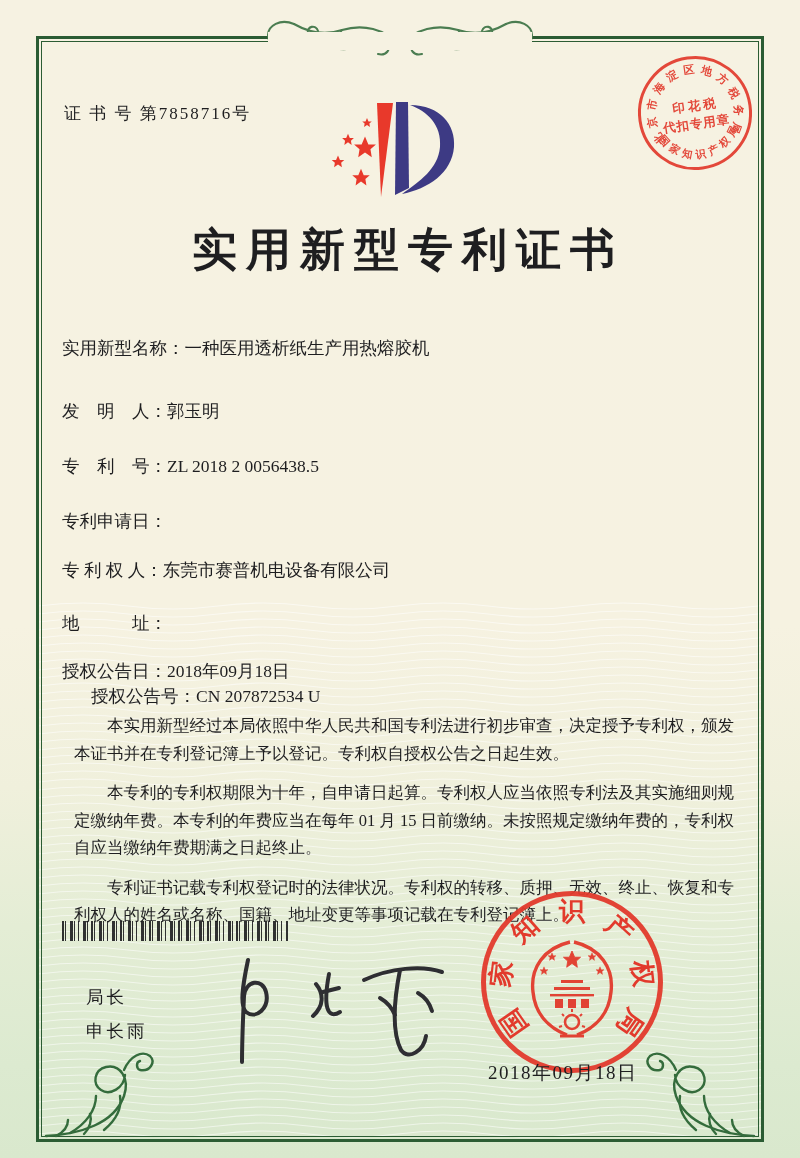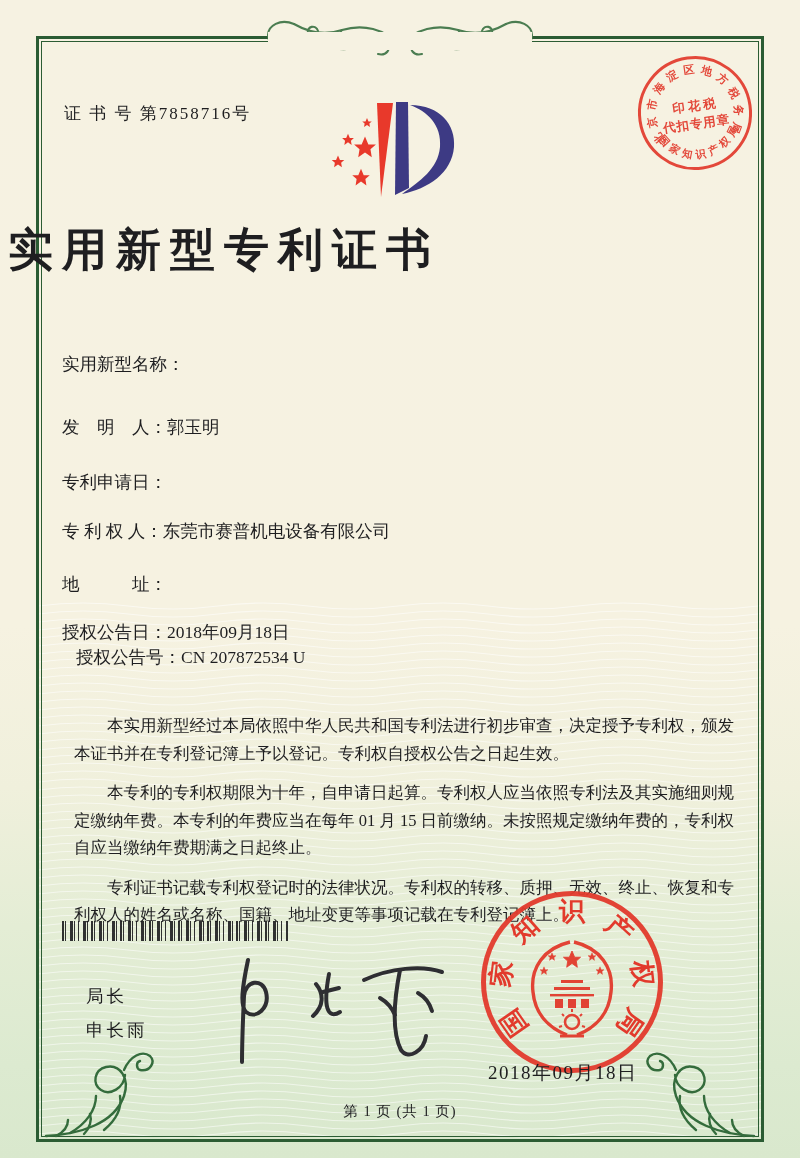--- a/index.html
+++ b/index.html
@@ -11,32 +11,32 @@
   .waves-wrap{position:absolute;left:38px;top:600px;width:724px;height:540px;pointer-events:none;}
   .frame{position:absolute;left:36px;top:36px;right:36px;bottom:16px;border:3px solid var(--border-green,#2b5c33);}
   .frame::after{content:"";position:absolute;inset:2px;border:1px solid var(--border-green,#2b5c33);}
   .ornament-top{position:absolute;left:262px;top:16px;width:276px;height:46px;}
   .ornament-top .bg{position:absolute;left:6px;top:16px;width:264px;height:18px;background:#f6f2e2;}
   .corner{position:absolute;width:118px;height:104px;}
   .corner.left{left:40px;top:1038px;}
   .corner.right{right:40px;top:1038px;transform:scaleX(-1);}
   .cert-no{position:absolute;left:64px;top:102px;font-size:17px;letter-spacing:2px;}
   .logo{position:absolute;left:312px;top:98px;width:156px;height:118px;}
-  .title{position:absolute;left:8px;right:0;top:220px;text-align:left;font-size:45px;font-weight:600;letter-spacing:9px;}
-  .fields{position:absolute;left:62px;top:352px;width:692px;font-size:17.5px;}
+  .title{position:absolute;left:16px;right:0;top:220px;text-align:center;font-size:45px;font-weight:600;letter-spacing:9px;}
+  .fields{position:absolute;left:62px;top:336px;width:692px;font-size:17.5px;}
   .frow{display:flex;line-height:25px;}
   .frow .lbl{white-space:pre;flex:none;}
   .frow .val{flex:1;}
   .grant-row{display:flex;flex-direction:column;}
-  .grant-right{margin-left:14px;display:flex;}
+  .grant-right{margin-left:29px;display:flex;}
   .paras{position:absolute;left:62px;top:700px;width:684px;font-size:16.5px;line-height:27.5px;}
   .paras p{margin:12px;text-indent:2em;text-align:justify;}
   .barcode{position:absolute;left:62px;top:921px;width:226px;height:20px;opacity:.88;
     background:repeating-linear-gradient(90deg,#17171a 0 2px,transparent 2px 3px,#17171a 3px 4px,transparent 4px 8px,#17171a 8px 11px,transparent 11px 12px,#17171a 12px 13px,transparent 13px 16px,#17171a 16px 17px,transparent 17px 21px,#17171a 21px 24px,transparent 24px 25px,#17171a 25px 26px,transparent 26px 29px);}
-  .signer{position:absolute;left:86px;top:980px;font-size:17.5px;letter-spacing:3px;line-height:34px;font-family:Liberation Mono, monospace;}
+  .signer{position:absolute;left:86px;top:980px;font-size:17.5px;letter-spacing:3px;line-height:34px;}
   .sig{position:absolute;left:196px;top:948px;width:256px;height:130px;}
   .seal{position:absolute;left:478px;top:888px;width:188px;height:188px;color:var(--seal-red,#e23a2c);}
   .seal .rim{position:absolute;inset:3px;border:5px solid var(--seal-red,#e23a2c);border-radius:50%;opacity:.95;}
   .seal .ring{position:absolute;inset:0;}
   .seal .emblem{position:absolute;left:50%;top:53%;transform:translate(-50%,-50%);}
   .seal-date{position:absolute;left:488px;top:1060px;font-size:19px;letter-spacing:1.5px;}
   .stamp{position:absolute;left:636px;top:54px;width:118px;height:118px;color:var(--seal-red,#e23a2c);transform:rotate(-8deg);opacity:.92;}
   .stamp .rim{position:absolute;inset:2px;border:3.5px solid var(--seal-red,#e23a2c);border-radius:50%;}
   .stamp .c1{position:absolute;left:0;right:0;top:44px;text-align:center;font-size:12.5px;font-weight:bold;}
   .stamp .c2{position:absolute;left:0;right:0;top:62px;text-align:center;font-size:12.5px;font-weight:bold;letter-spacing:1px;}
@@ -217,24 +217,29 @@
         <path d="M98,7 C128,7 144,27 142,49 C140,75 116,91 90,96 C108,83 126,71 128,49 C130,27 115,13 98,7 Z"></path>
       </g>
     </svg>
   </div>
 
   <div class="title">实用新型专利证书</div>
 
   <div class="fields">
     <div class="frow" style="margin-bottom:38px;">
       <span class="lbl">实用新型名称：</span>
+      <span class="val">一种医用透析纸生产用热熔胶机</span>
     </div>
     <div class="frow" style="margin-bottom:30px;">
       <span class="lbl">发　明　人：</span>
       <span class="val">郭玉明</span>
+    </div>
+    <div class="frow" style="margin-bottom:30px;">
+      <span class="lbl">专　利　号：</span>
+      <span class="val">ZL 2018 2 0056438.5</span>
     </div>
     <div class="frow" style="margin-bottom:24px;">
       <span class="lbl">专利申请日：</span>
     </div>
     <div class="frow" style="margin-bottom:28px;">
       <span class="lbl">专 利 权 人：</span>
       <span class="val">东莞市赛普机电设备有限公司</span>
     </div>
     <div class="frow" style="margin-bottom:23px;">
       <span class="lbl">地　　　址：</span>
@@ -308,15 +313,14 @@
           <rect x="44" y="63" width="8" height="9" stroke="none"></rect>
           <rect x="57" y="63" width="8" height="9" stroke="none"></rect>
           <circle cx="48" cy="86" r="7" fill="none" stroke-width="2.6"></circle>
           <path d="M48,76 v-3 M40,80 l-2,-2 M56,80 l2,-2 M38,90 l-3,1 M58,90 l3,1" fill="none" stroke-width="2"></path>
         </g>
       </svg>
     </div>
   </div>
   <div class="seal-date">2018年09月18日</div>
 
-  <div class="footer">第 1 页 (共 1 页)</div>
 
 </div>
 
 </body></html>

